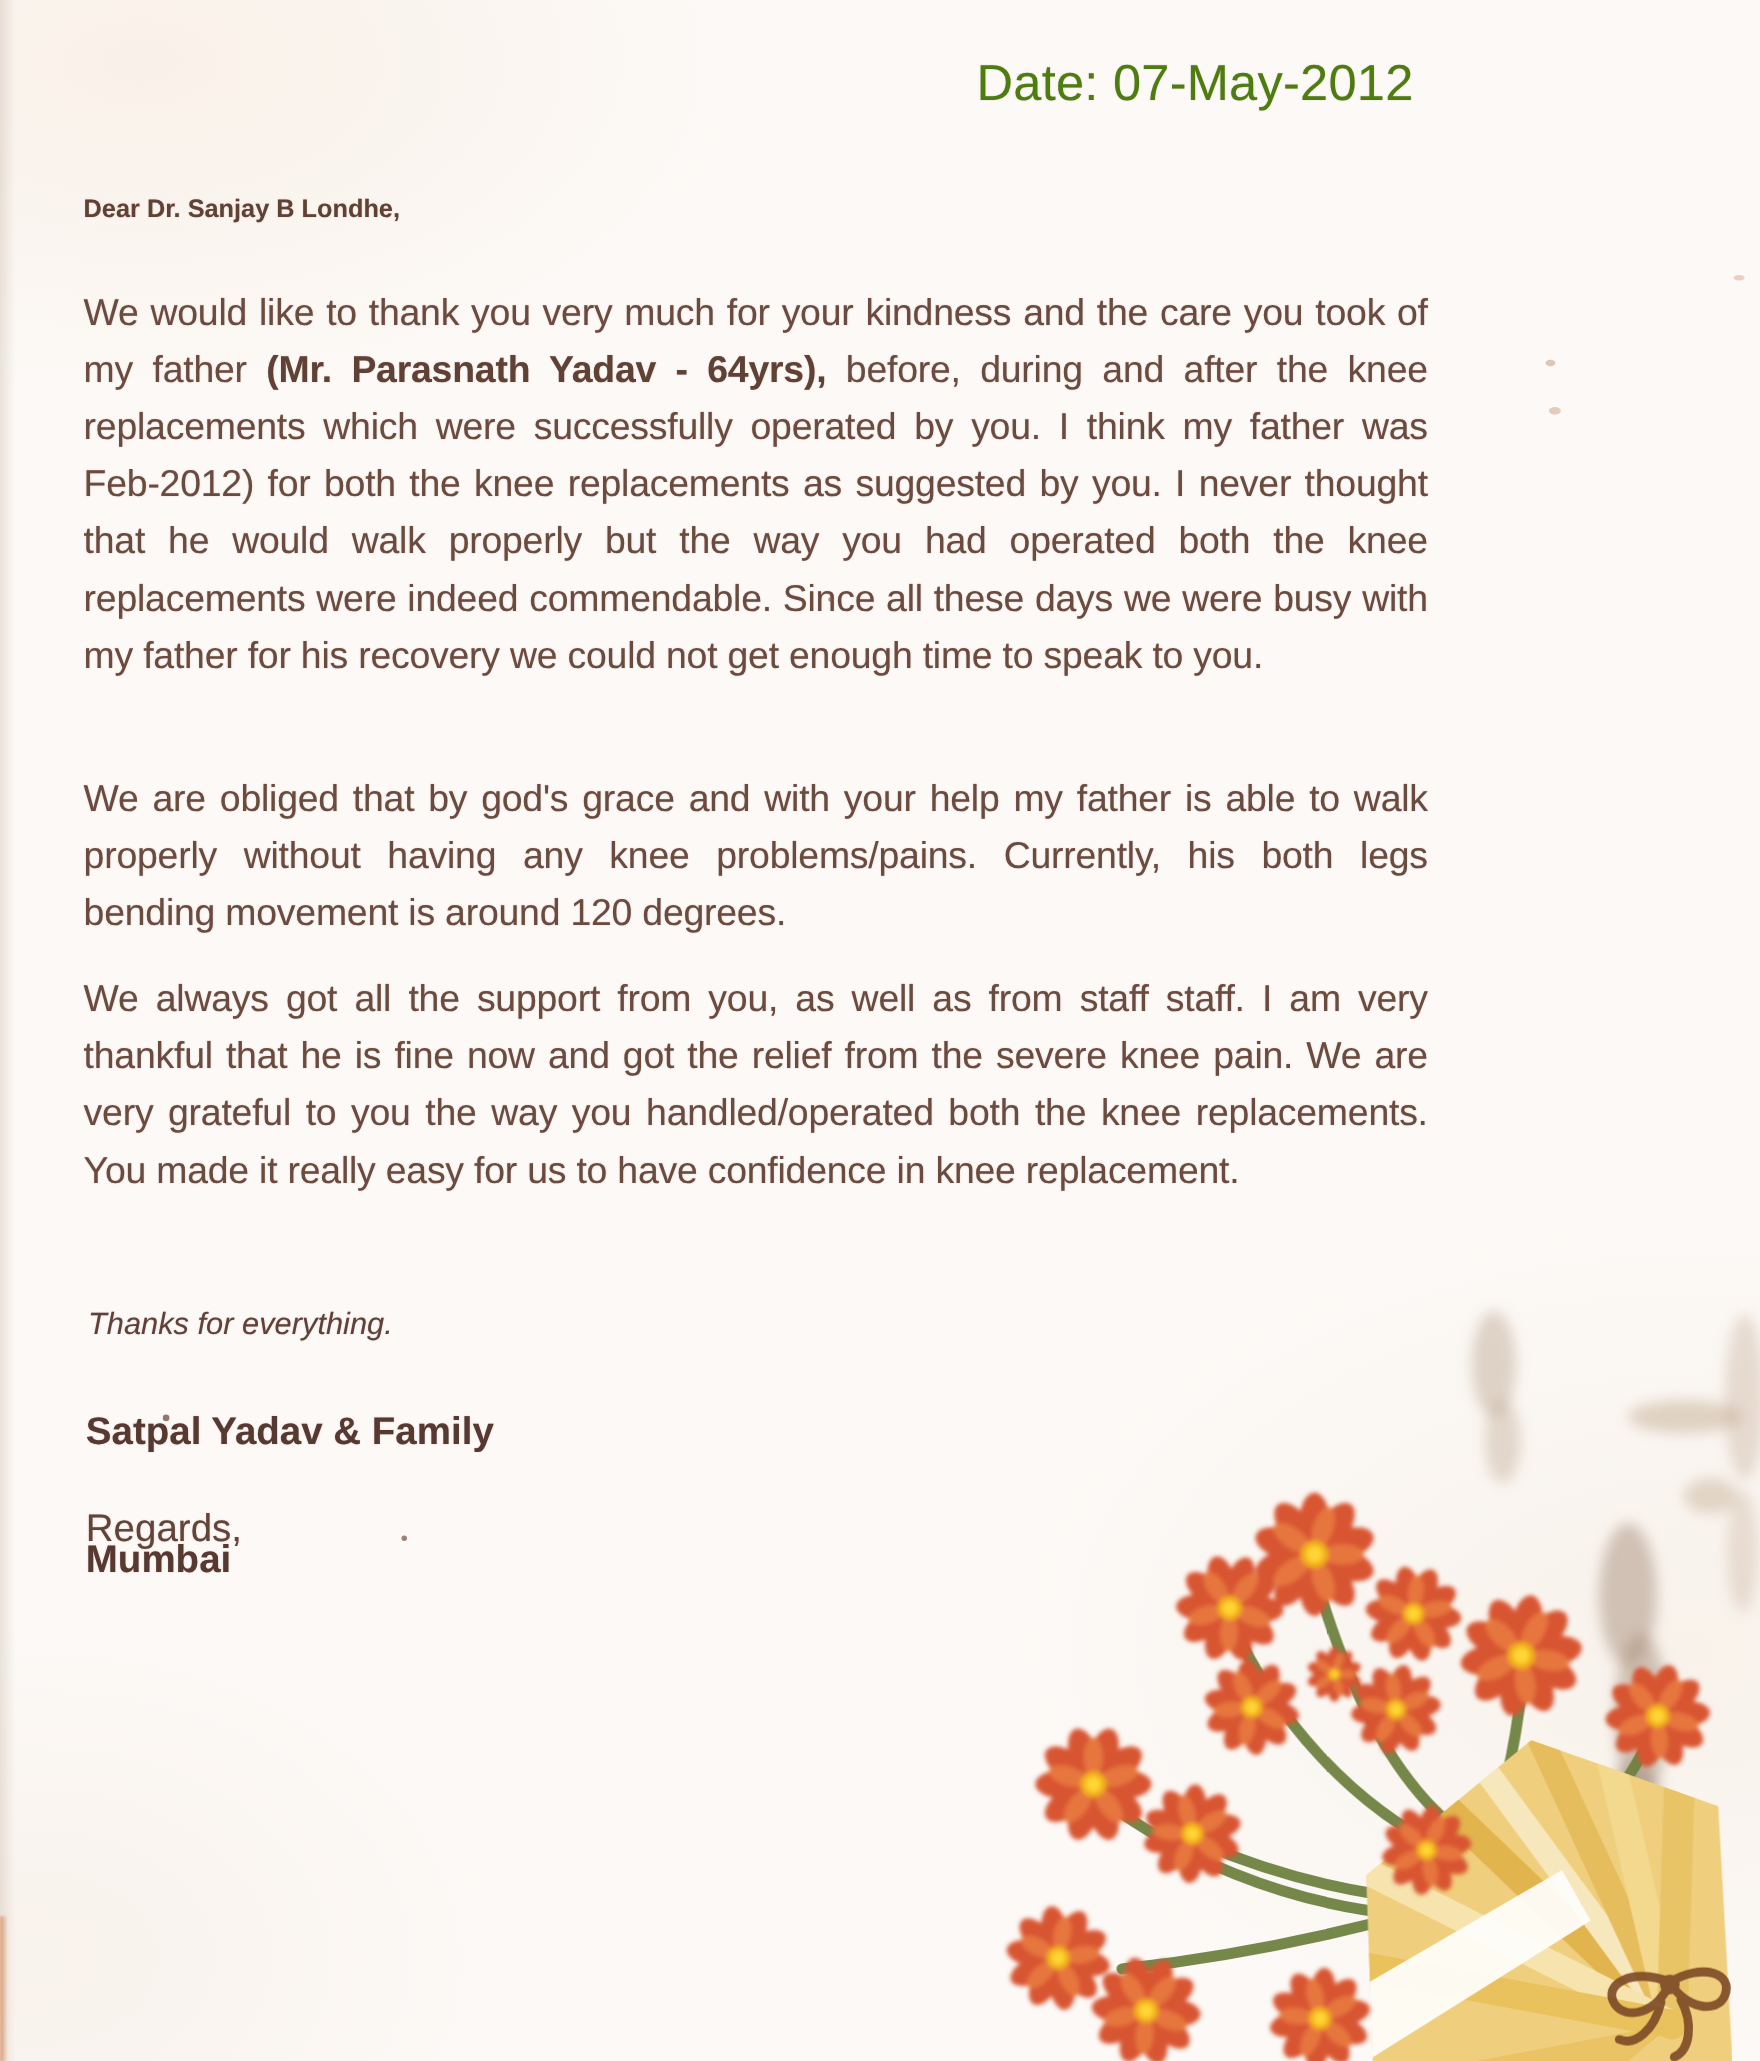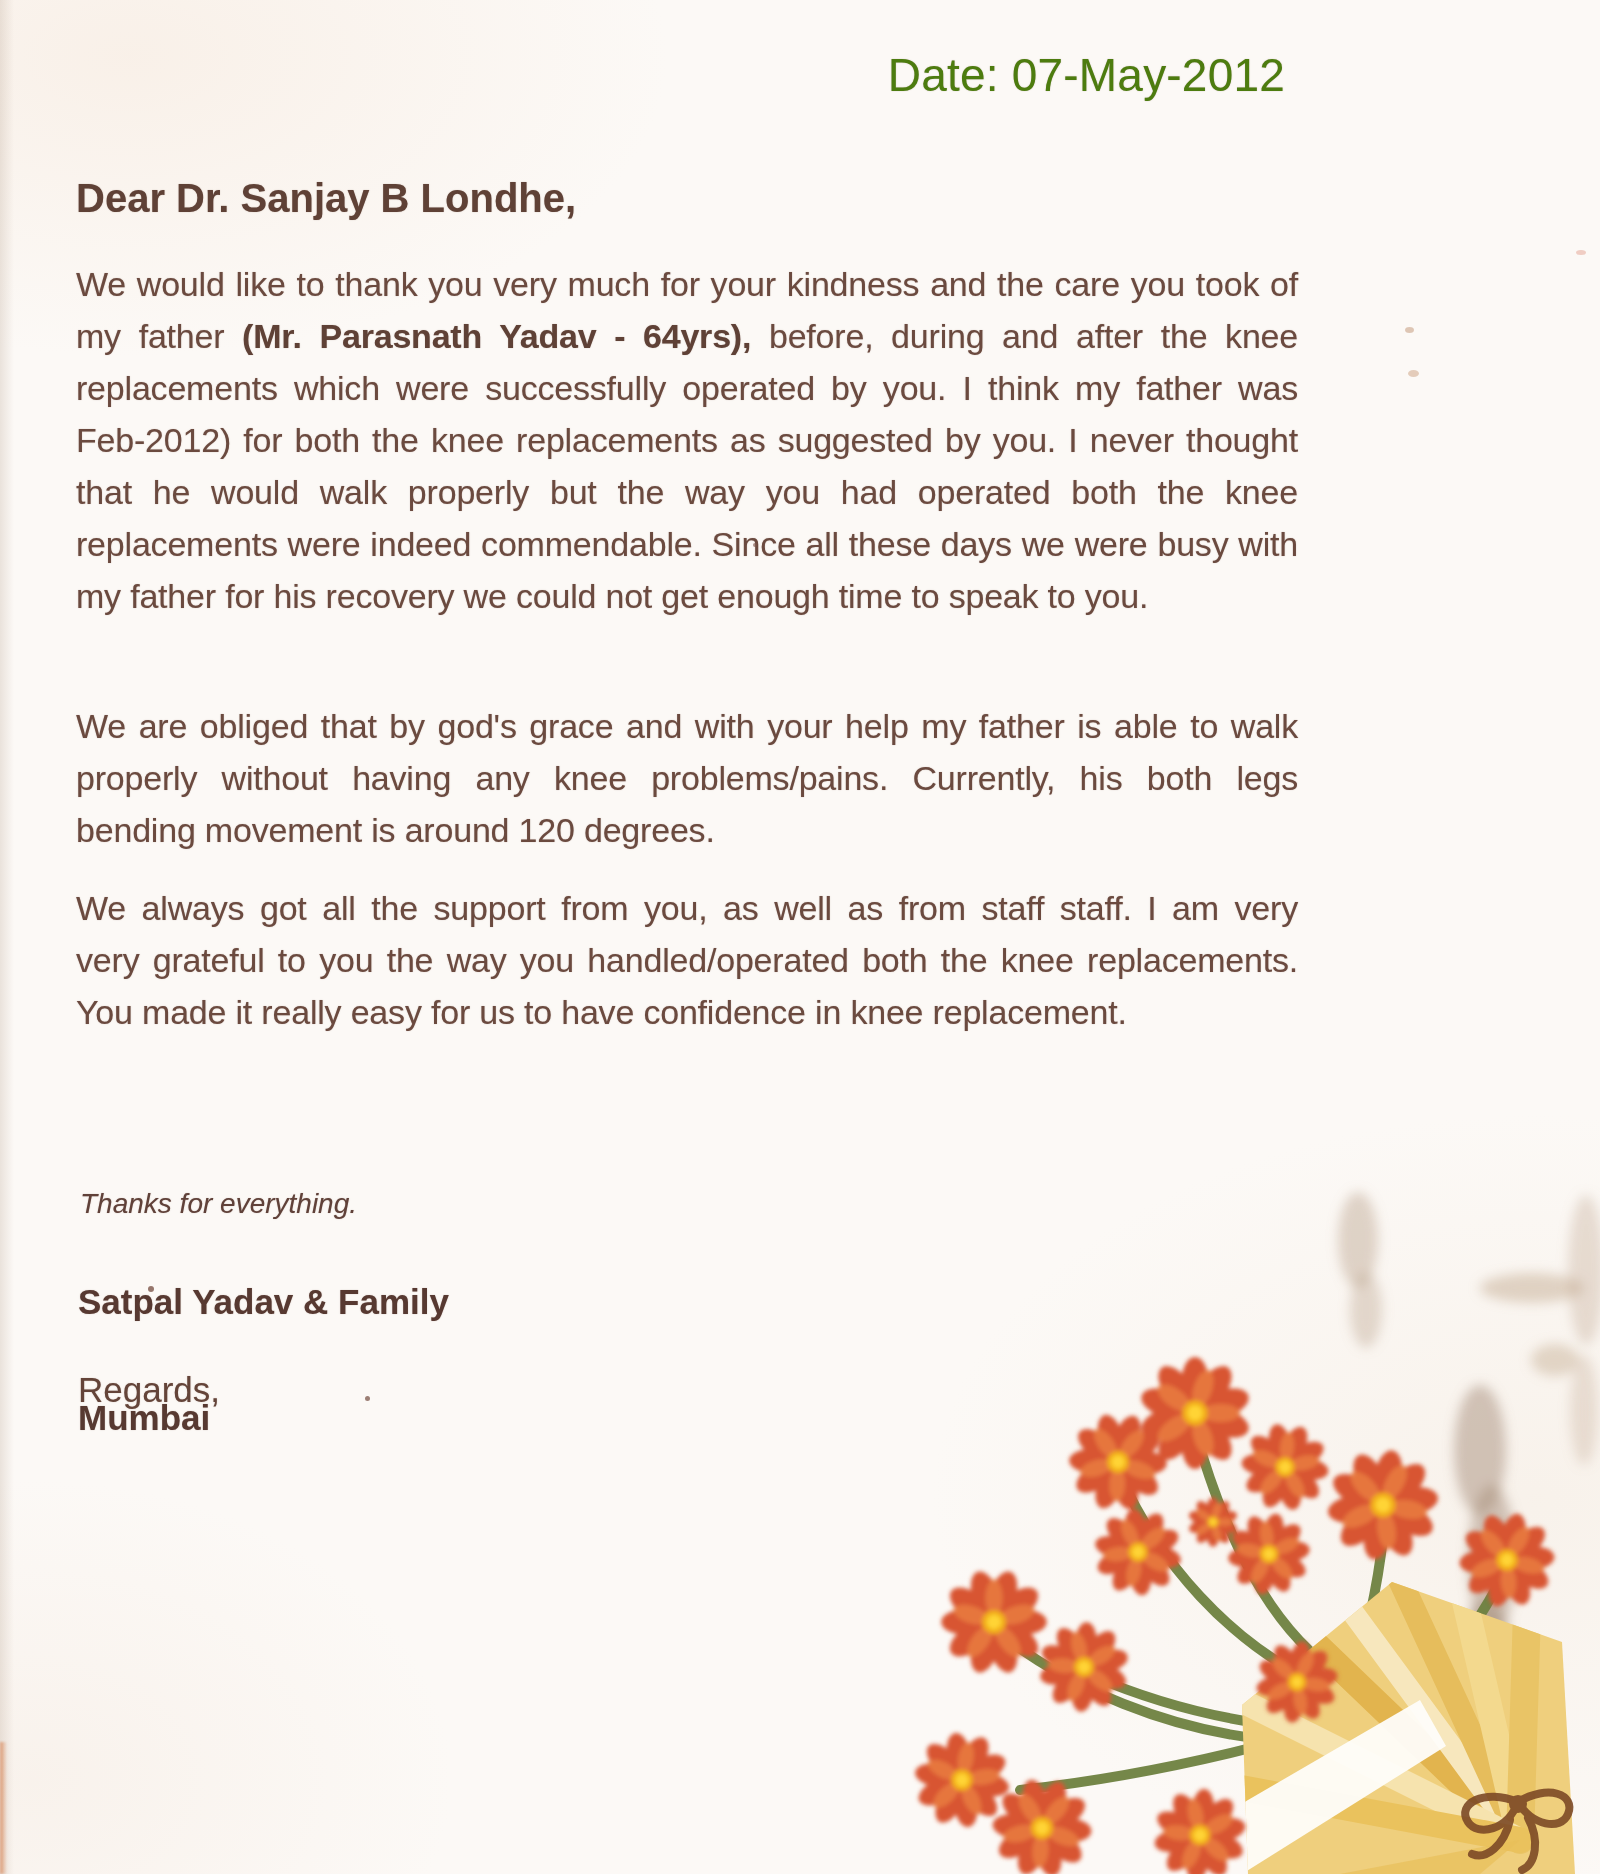--- a/index.html
+++ b/index.html
@@ -34,21 +34,21 @@
     top: 48px; right: 315px;
     color: #4d7c0f;
     font-size: 46px;
     letter-spacing: 0.2px;
   }
   .salutation {
     position: absolute;
     top: 176px; left: 76px;
     font-weight: bold;
     color: #5f4136;
-    font-size: 40px;
+    font-size: 23px;
   }
   .closing {
     position: absolute;
     top: 1178px; left: 80px;
     font-style: italic;
     font-size: 28px;
     color: #604139;
     line-height: 52px;
   }
   .sig { position: absolute; left: 78px; font-size: 35px; color: #644439; line-height: 52px; }
@@ -90,20 +90,21 @@
 </div>
 
 <div class="textcol scan-soft" style="top:700px;">
   <div class="jline">We are obliged that by god's grace and with your help my father is able to walk</div>
   <div class="jline">properly without having any knee problems/pains. Currently, his both legs</div>
   <div class="lline">bending movement is around 120 degrees.</div>
 </div>
 
 <div class="textcol scan-soft" style="top:882px;">
   <div class="jline">We always got all the support from you, as well as from staff staff. I am very</div>
+  <div class="jline">thankful that he is fine now and got the relief from the severe knee pain. We are</div>
   <div class="jline">very grateful to you the way you handled/operated both the knee replacements.</div>
   <div class="lline">You made it really easy for us to have confidence in knee replacement.</div>
 </div>
 
 <div class="closing scan-soft">Thanks for everything.</div>
 
 <div class="sig scan-soft" style="top:1364px;">Regards,</div>
 <div class="sig bold scan-soft" style="top:1276px;">Satpal Yadav &amp; Family</div>
 <div class="sig bold scan-soft" style="top:1392px;">Mumbai</div>
 

